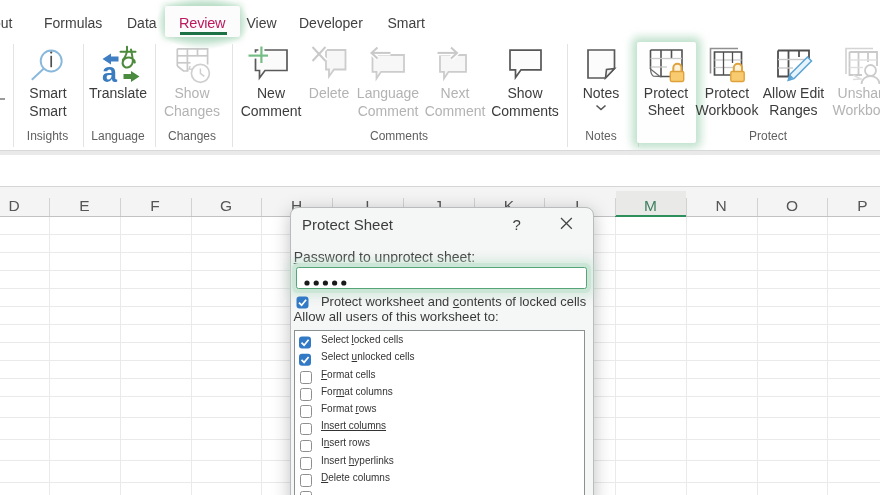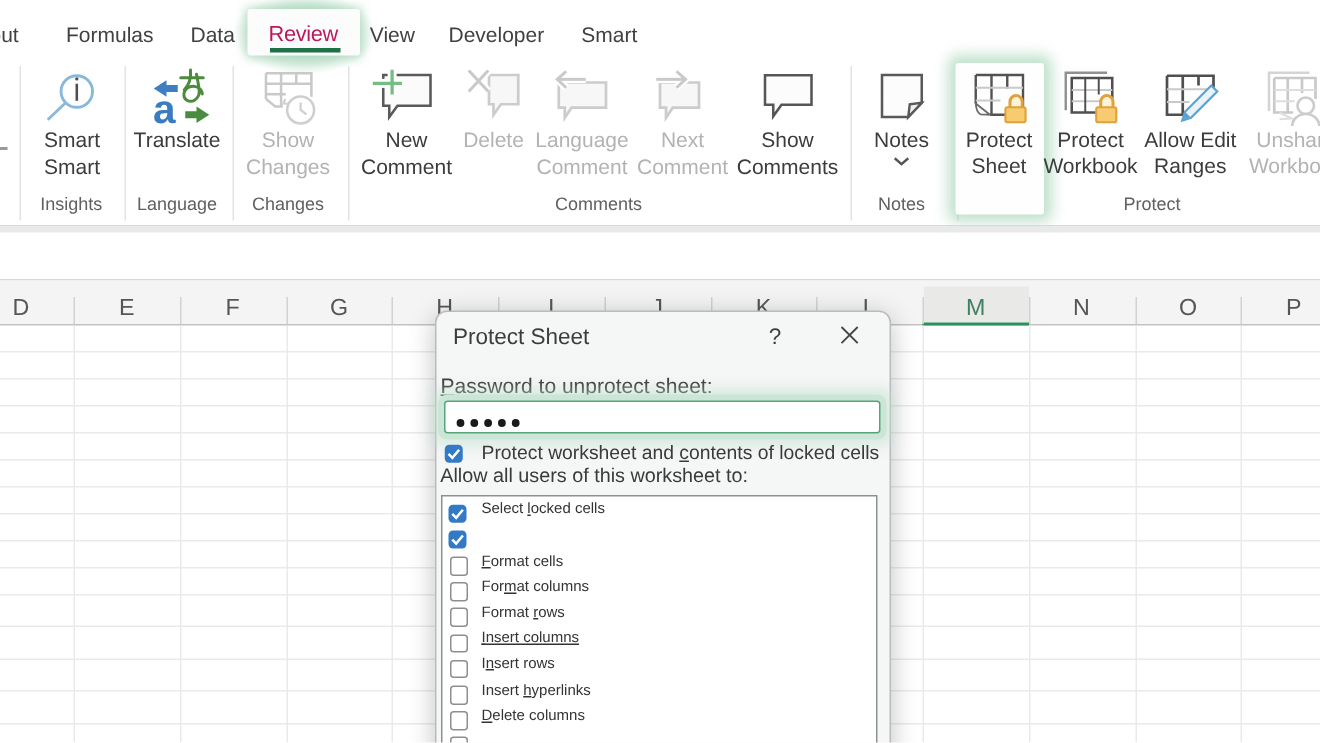--- a/index.html
+++ b/index.html
@@ -334,20 +334,21 @@
   <div class="ucheck" style="left:299.5px;top:371px;"></div>
   <div class="ucheck" style="left:299.5px;top:388.2px;"></div>
   <div class="ucheck" style="left:299.5px;top:405.4px;"></div>
   <div class="ucheck" style="left:299.5px;top:422.6px;"></div>
   <div class="ucheck" style="left:299.5px;top:439.8px;"></div>
   <div class="ucheck" style="left:299.5px;top:457px;"></div>
   <div class="ucheck" style="left:299.5px;top:474.2px;"></div>
   <div class="ucheck" style="left:299.5px;top:491.4px;"></div>
 
   <div class="lrow" style="left:321px;top:334.2px;">Select <u>l</u>ocked cells</div>
+  <div class="lrow" style="left:321px;top:351.4px;">Select <u>u</u>nlocked cells</div>
   <div class="lrow" style="left:321px;top:368.6px;"><u>F</u>ormat cells</div>
   <div class="lrow" style="left:321px;top:385.8px;">For<u>m</u>at columns</div>
   <div class="lrow" style="left:321px;top:403px;">Format <u>r</u>ows</div>
   <div class="lrow" style="left:321px;top:420.2px;text-decoration:underline;"><u>I</u>nsert columns</div>
   <div class="lrow" style="left:321px;top:437.4px;">I<u>n</u>sert rows</div>
   <div class="lrow" style="left:321px;top:454.6px;">Insert <u>h</u>yperlinks</div>
   <div class="lrow" style="left:321px;top:471.8px;"><u>D</u>elete columns</div>
 
 </div>
 

